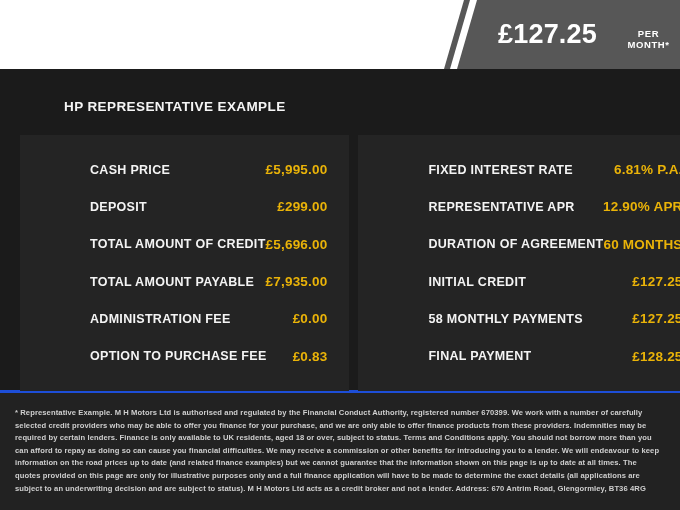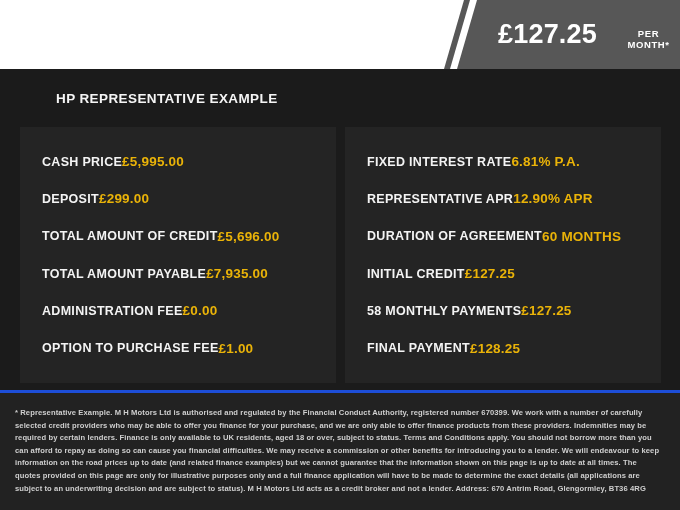--- a/index.html
+++ b/index.html
@@ -69,21 +69,21 @@
   }
 
   
   .main {
     height: 321px;
     box-sizing: border-box;
     background: #1b1b1b;
     padding: 22px 19px 0 17px;
   }
   .section-title {
-    margin: 0;
+    margin: 8px;
     font-size: 13.5px;
     font-weight: bold;
     color: #f5f5f5;
     letter-spacing: 0.4px;
     padding-left: 39px;
   }
   .panels {
     display: flex;
     gap: 9px;
     margin-top: 21px;
@@ -92,21 +92,23 @@
   .panel {
     flex: 1;
     height: 256px;
     box-sizing: border-box;
     background: #242424;
     padding: 16px 22px;
   }
   .row {
     height: 37.3px;
     display: flex;
+    justify-content: space-between;
     align-items: center;
+    margin-left: 48px;
   }
   .row-label {
     font-size: 12.5px;
     font-weight: bold;
     color: #f4f4f4;
     letter-spacing: 0.3px;
     white-space: nowrap;
   }
   .row-value {
     font-size: 13.5px;
@@ -168,21 +170,21 @@
         <div class="row">
           <span class="row-label">TOTAL AMOUNT PAYABLE</span>
           <span class="row-value">£7,935.00</span>
         </div>
         <div class="row">
           <span class="row-label">ADMINISTRATION FEE</span>
           <span class="row-value">£0.00</span>
         </div>
         <div class="row">
           <span class="row-label">OPTION TO PURCHASE FEE</span>
-          <span class="row-value">£1.00</span>
+          <span class="row-value">£0.83</span>
         </div>
       </div>
 
       <div class="panel">
         <div class="row">
           <span class="row-label">FIXED INTEREST RATE</span>
           <span class="row-value">6.81% P.A.</span>
         </div>
         <div class="row">
           <span class="row-label">REPRESENTATIVE APR</span>

